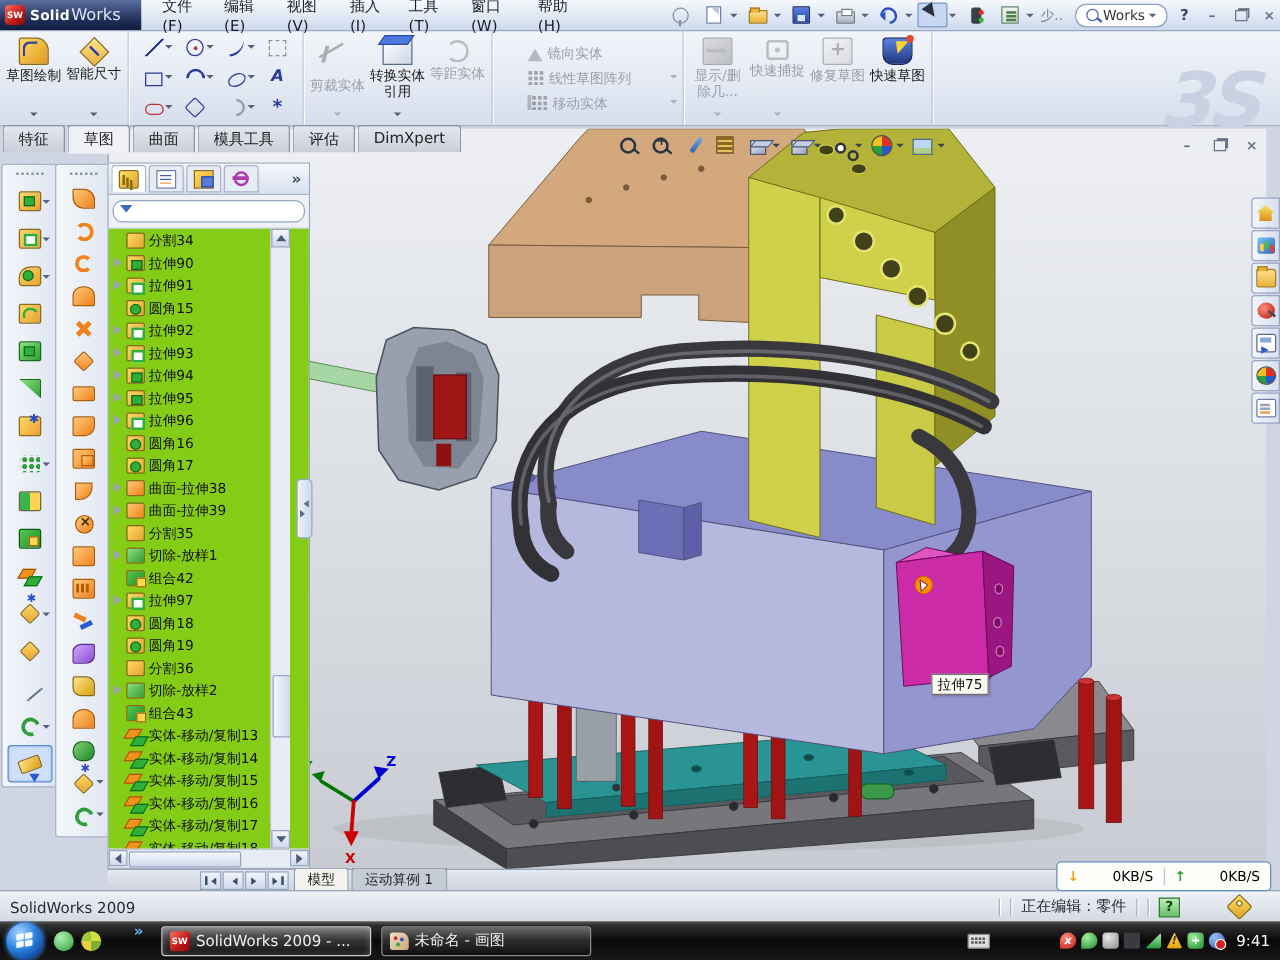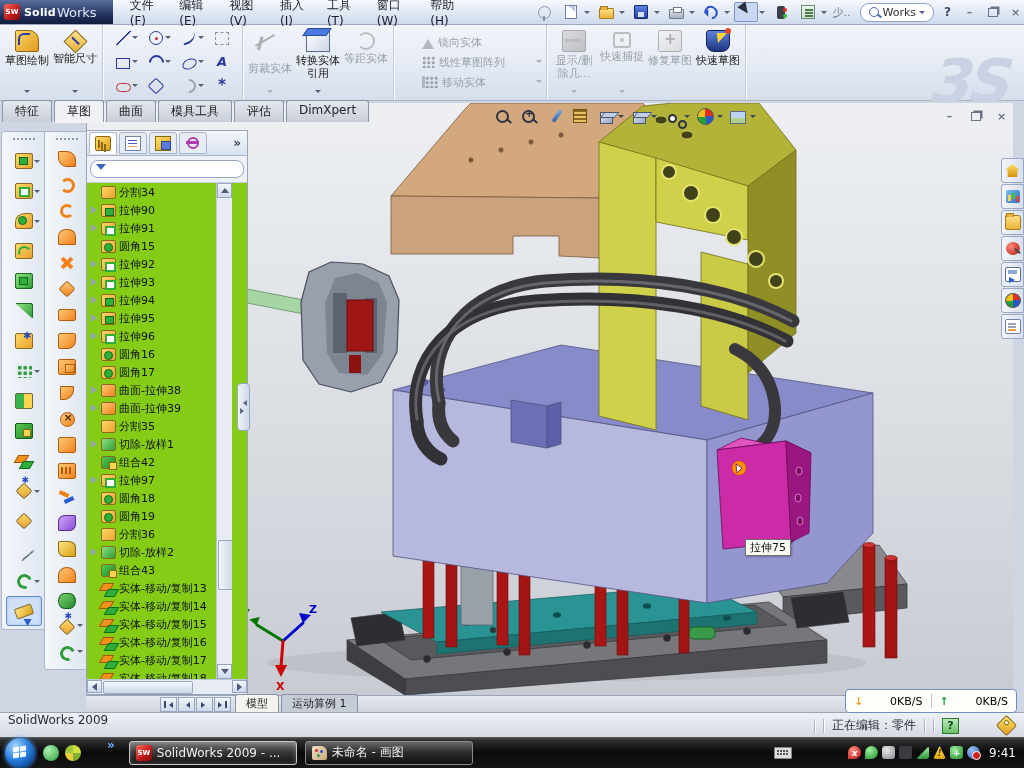--- a/index.html
+++ b/index.html
@@ -273,23 +273,23 @@
   .navb{width:15px;height:13px;background:linear-gradient(180deg,#f2f5fa,#cfd9ea);border:1px solid #98a6c2;display:flex;align-items:center;justify-content:center;}
   .navb i{width:0;height:0;border:3px solid transparent;}
   .navb .l{border-right:4px solid #3a4a6a;}
   .navb .r{border-left:4px solid #3a4a6a;}
   .navb .bar{width:2px;height:7px;background:#3a4a6a;border:none;}
   .dtab{padding:1px 10px 2px;font-size:11px;color:#222;background:#c6ccd6;border:1px solid #8a94a8;border-bottom:none;border-radius:3px 3px 0 0;margin-right:2px;}
   .dtab.active{background:#f4f3ee;}
 
   
   #statusbar{left:0;top:712px;width:1024px;height:25px;background:linear-gradient(180deg,#eef1f6,#d4d9e2);
-    border-top:1px solid #9aa4b4;display:flex;z-index:14;}
+    border-top:1px solid #9aa4b4;display:flex;align-items:center;z-index:14;}
   #statusbar .lefttext{margin-left:8px;color:#2a2a33;font-size:12px;}
-  #statusbar .right{margin-left:auto;display:flex;align-items:center;gap:8px;padding-right:10px;}
+  #statusbar .right{margin-left:auto;display:flex;align-items:center;gap:8px;padding-right:25px;}
   .vsep{width:1px;height:14px;background:#aab2c0;box-shadow:1px 0 0 #fff;}
   #editing{color:#2a2a33;}
   .qmark{width:15px;height:14px;background:linear-gradient(180deg,#bfe8bf,#6ac06a);border:1px solid #2a7a2a;color:#0a4a0a;
     font-weight:bold;font-size:11px;display:flex;align-items:center;justify-content:center;}
   .tag{width:13px;height:13px;background:linear-gradient(135deg,#ffe066,#e0a020);border:1px solid #8a6a10;transform:rotate(45deg);border-radius:2px;position:relative;}
   .tag::after{content:"";position:absolute;left:2px;top:2px;width:3px;height:3px;border-radius:50%;background:#fff;border:1px solid #8a6a10;}
 
   
   #netwidget{left:845px;top:689px;width:170px;height:22px;background:#fdfdfa;border:1px solid #6a8fc0;border-radius:4px;
     display:flex;align-items:center;z-index:20;font-size:11px;}

